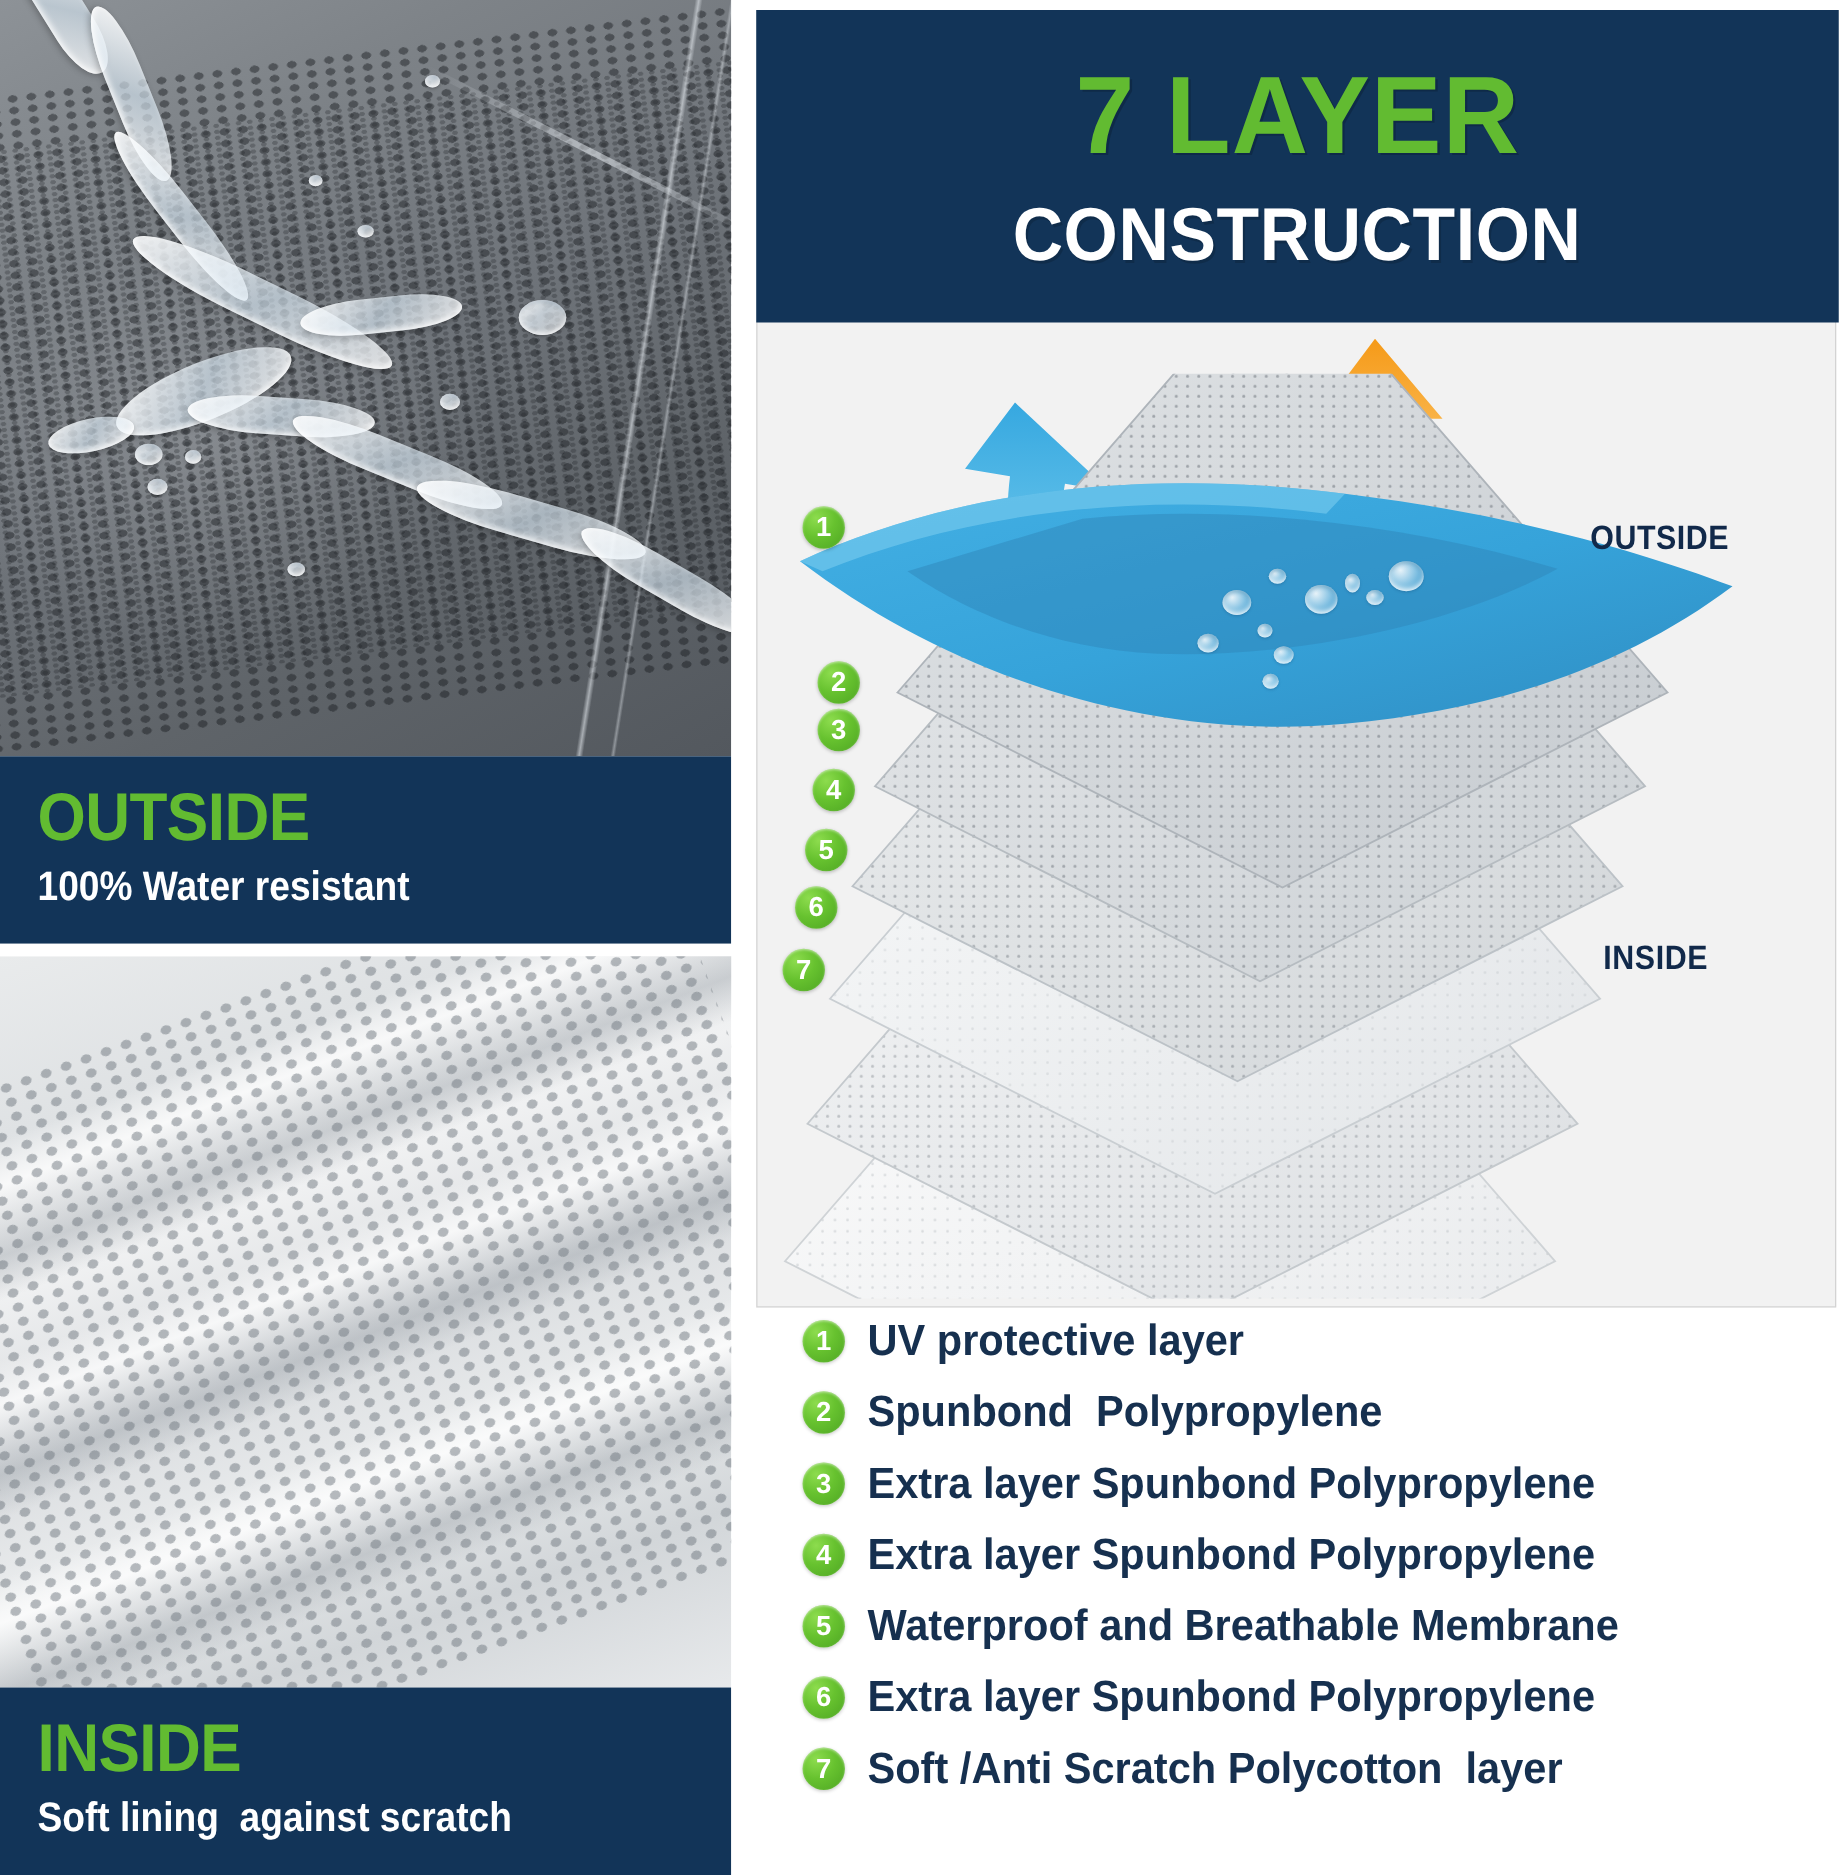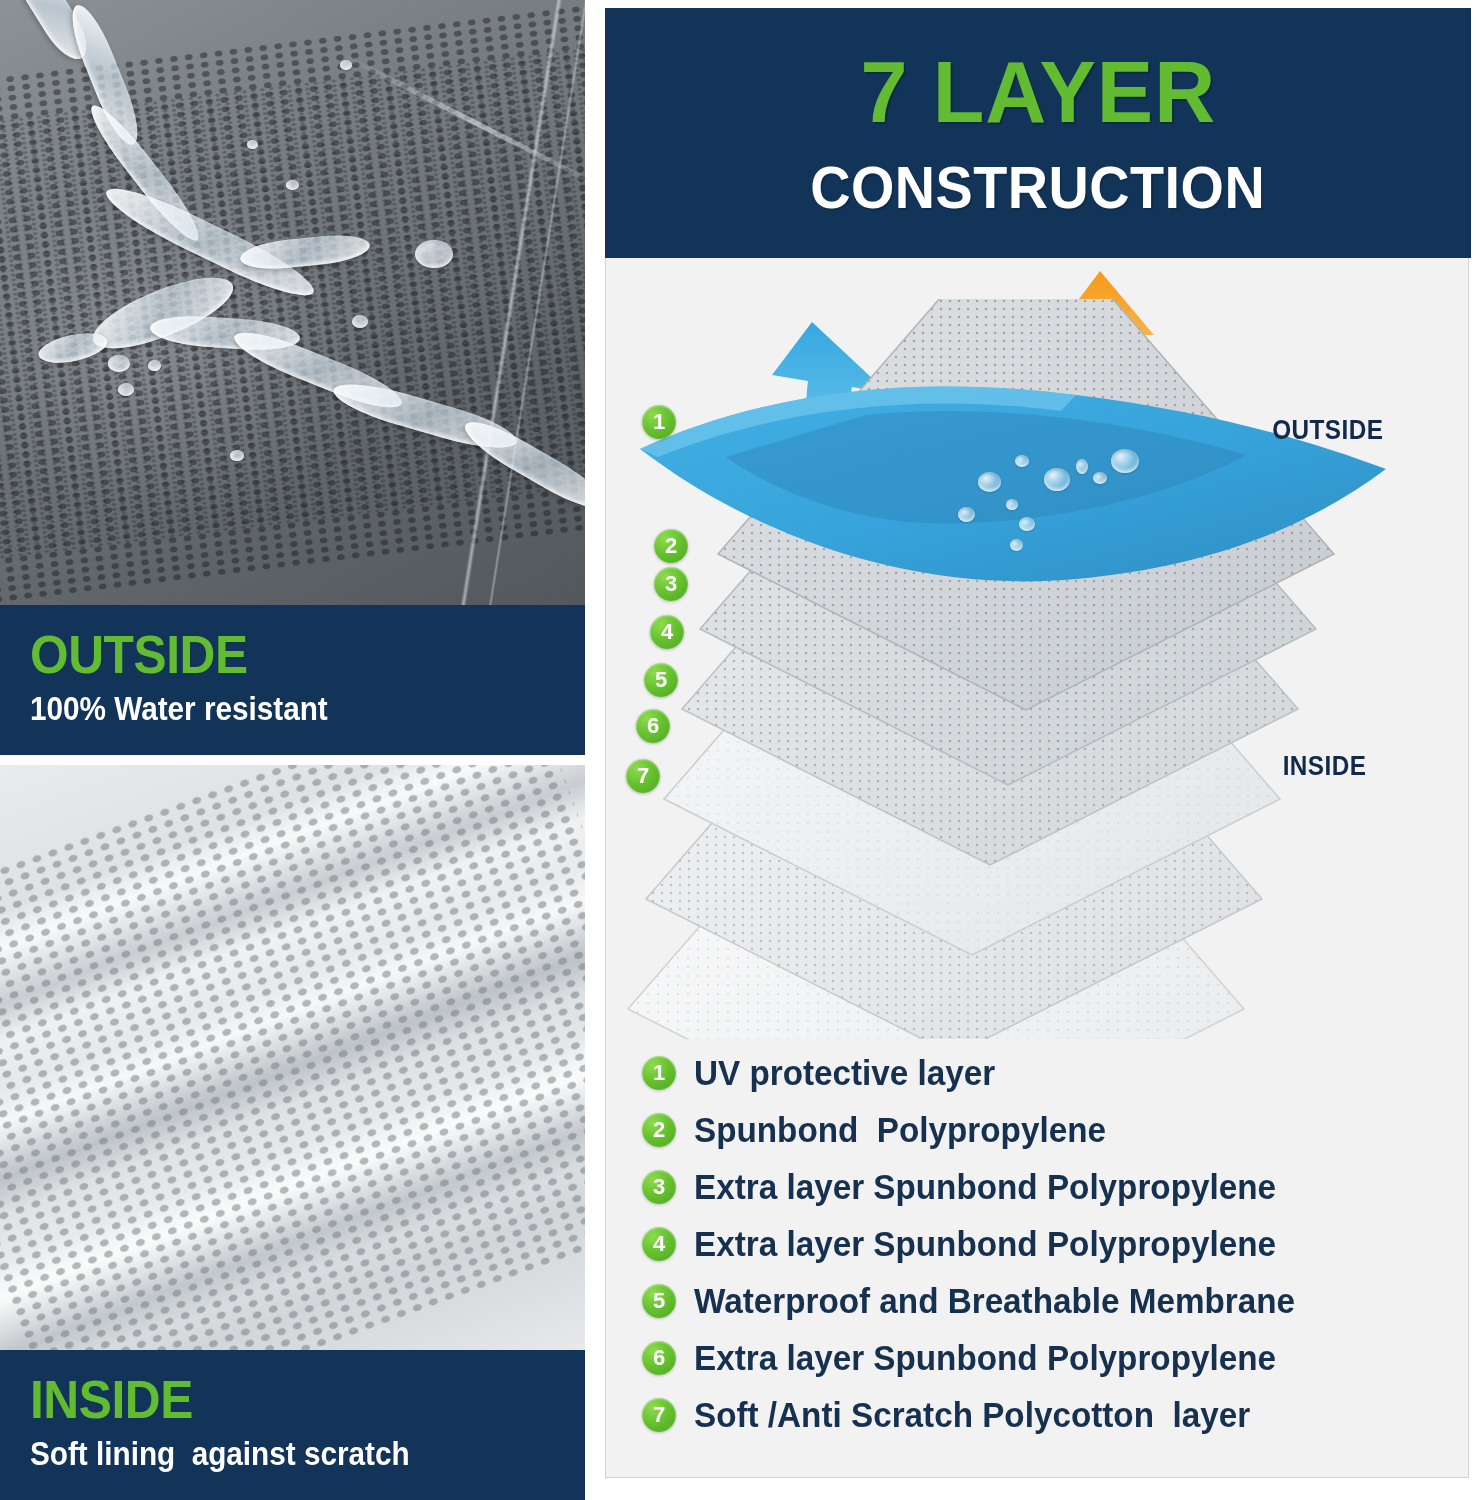--- a/index.html
+++ b/index.html
@@ -65,21 +65,21 @@
 
   .caption{position:absolute;left:0;width:585px;background:#123458;color:#fff;box-sizing:border-box;padding:22px 30px 20px 30px;}
   .cap-outside{top:605px;height:150px;}
   .cap-inside{top:585px;height:150px;}
   .cap-title{font-size:54px;line-height:1;font-weight:700;color:#62bb31;letter-spacing:-.5px;
     font-family:"Liberation Sans Narrow","Liberation Sans",sans-serif;transform:scaleX(.92);transform-origin:left center;}
   .cap-sub{margin-top:10px;font-size:33px;line-height:1.1;font-weight:600;color:#ffffff;
     font-family:"Liberation Sans Narrow","Liberation Sans",sans-serif;transform:scaleX(.9);transform-origin:left center;white-space:pre;}
 
   
-  .right-col{position:absolute;left:605px;top:8px;width:864px;height:1470px;
+  .right-col{position:absolute;left:605px;top:8px;width:864px;height:1038px;
     background:#f2f2f2;border:1px solid #d3d3d3;box-sizing:border-box;}
 
   .header{position:absolute;left:-1px;top:-1px;width:866px;height:250px;background:#123458;
     display:flex;flex-direction:column;align-items:center;justify-content:center;}
   .h-title{color:#62bb31;font-size:88px;font-weight:700;line-height:1;letter-spacing:1px;
     font-family:"Liberation Sans Narrow","Liberation Sans",sans-serif;transform:scaleX(.96);
     text-shadow:2px 2px 0 rgba(0,0,0,.18);}
   .h-sub{color:#ffffff;font-size:60px;font-weight:700;line-height:1;margin-top:22px;letter-spacing:.5px;
     font-family:"Liberation Sans Narrow","Liberation Sans",sans-serif;transform:scaleX(.93);
     text-shadow:2px 2px 0 rgba(0,0,0,.15);}

